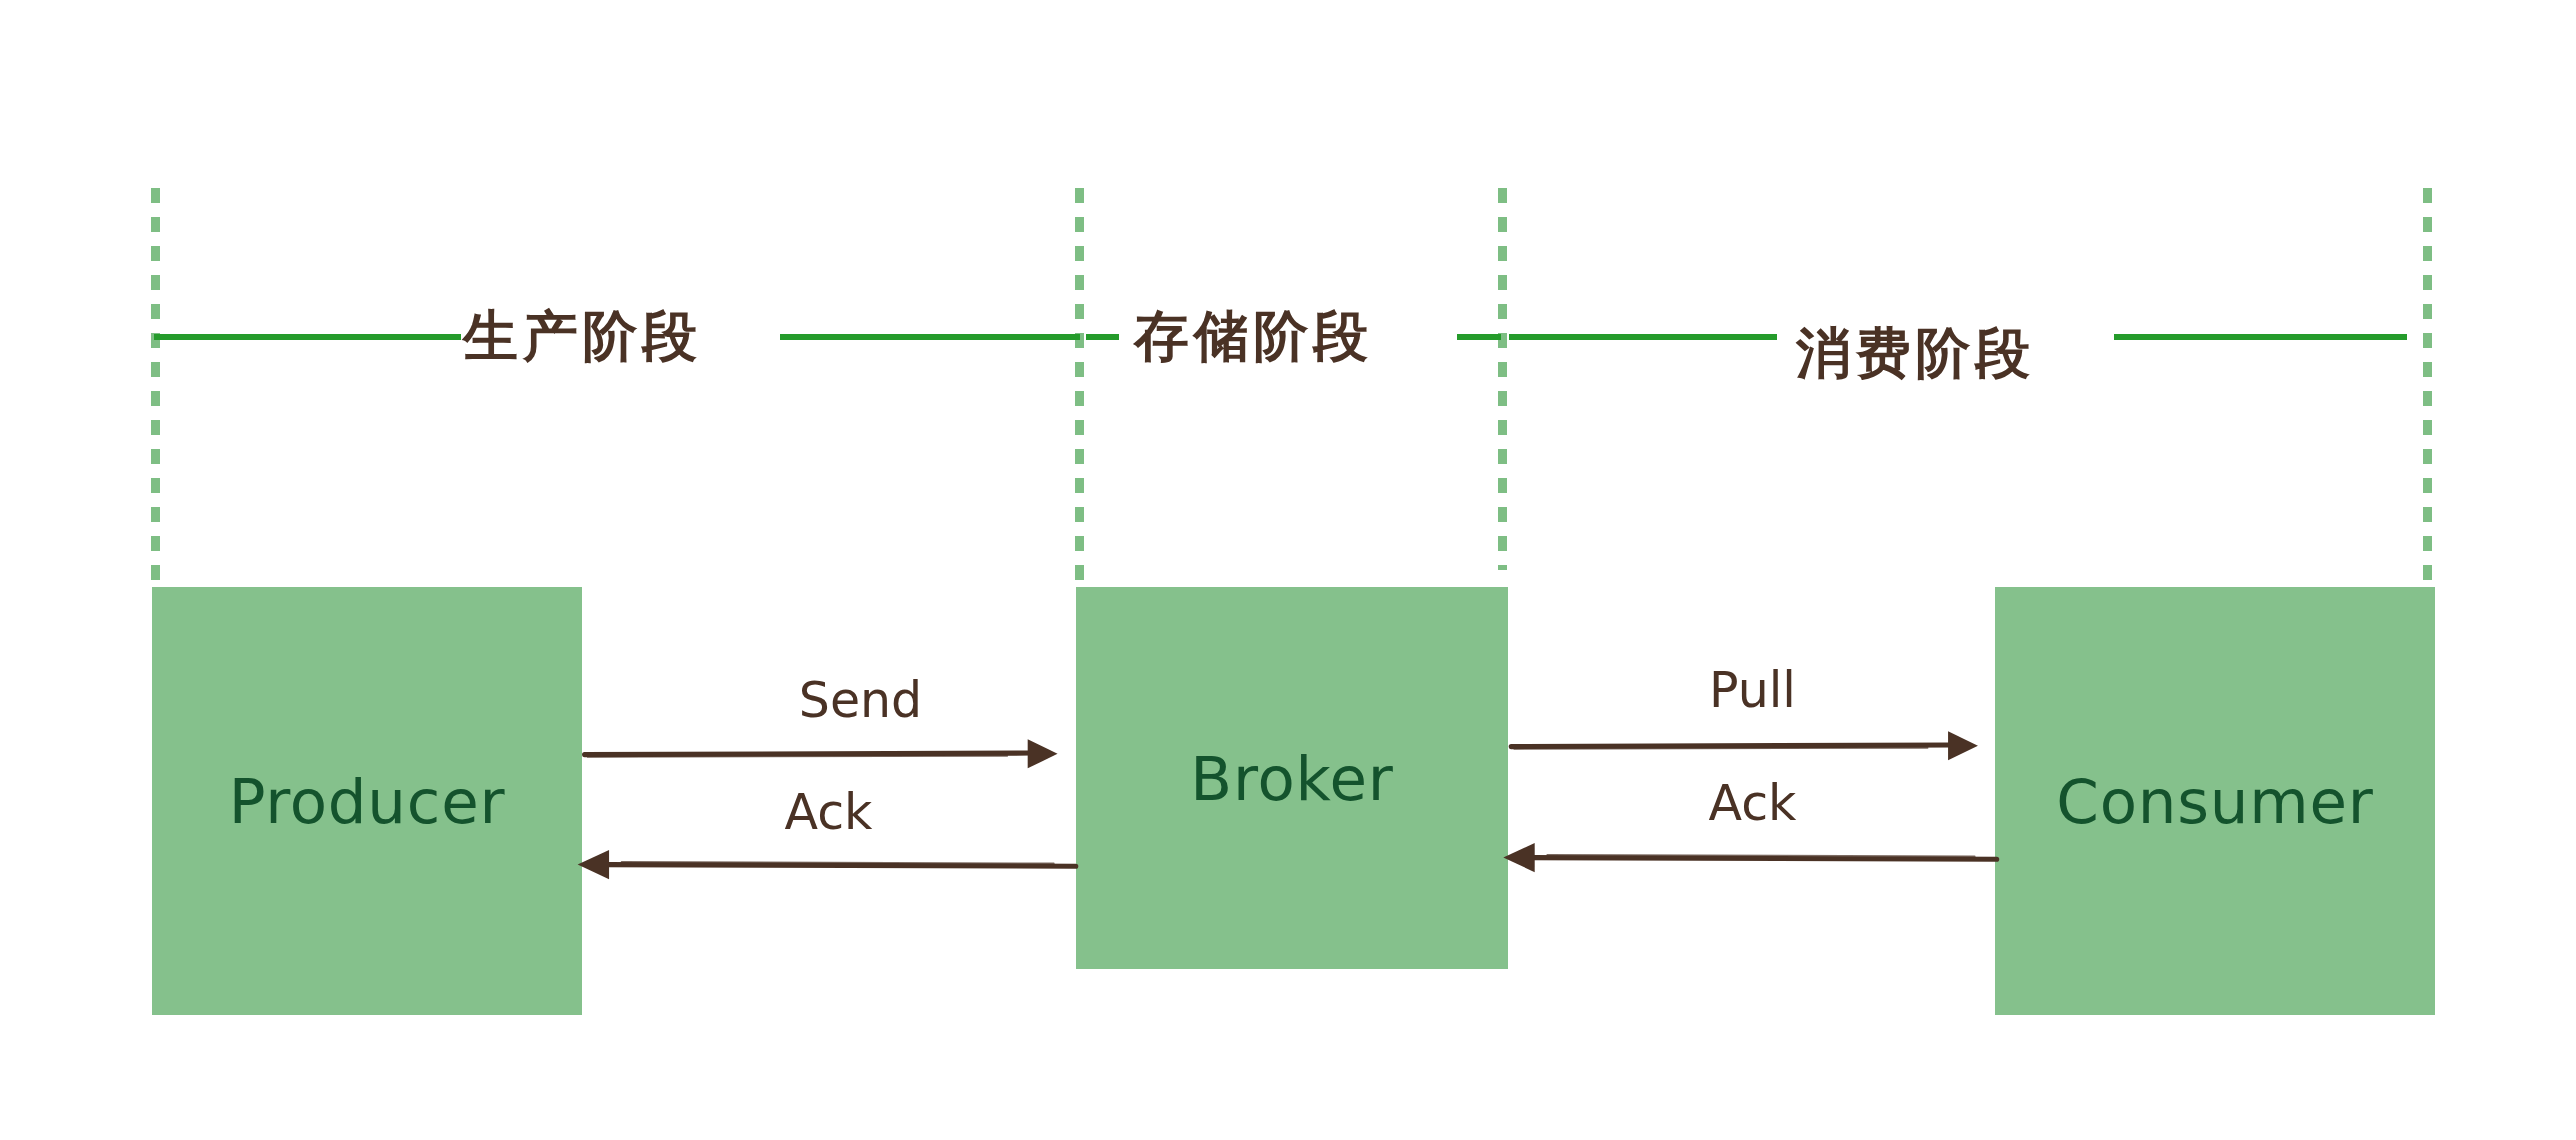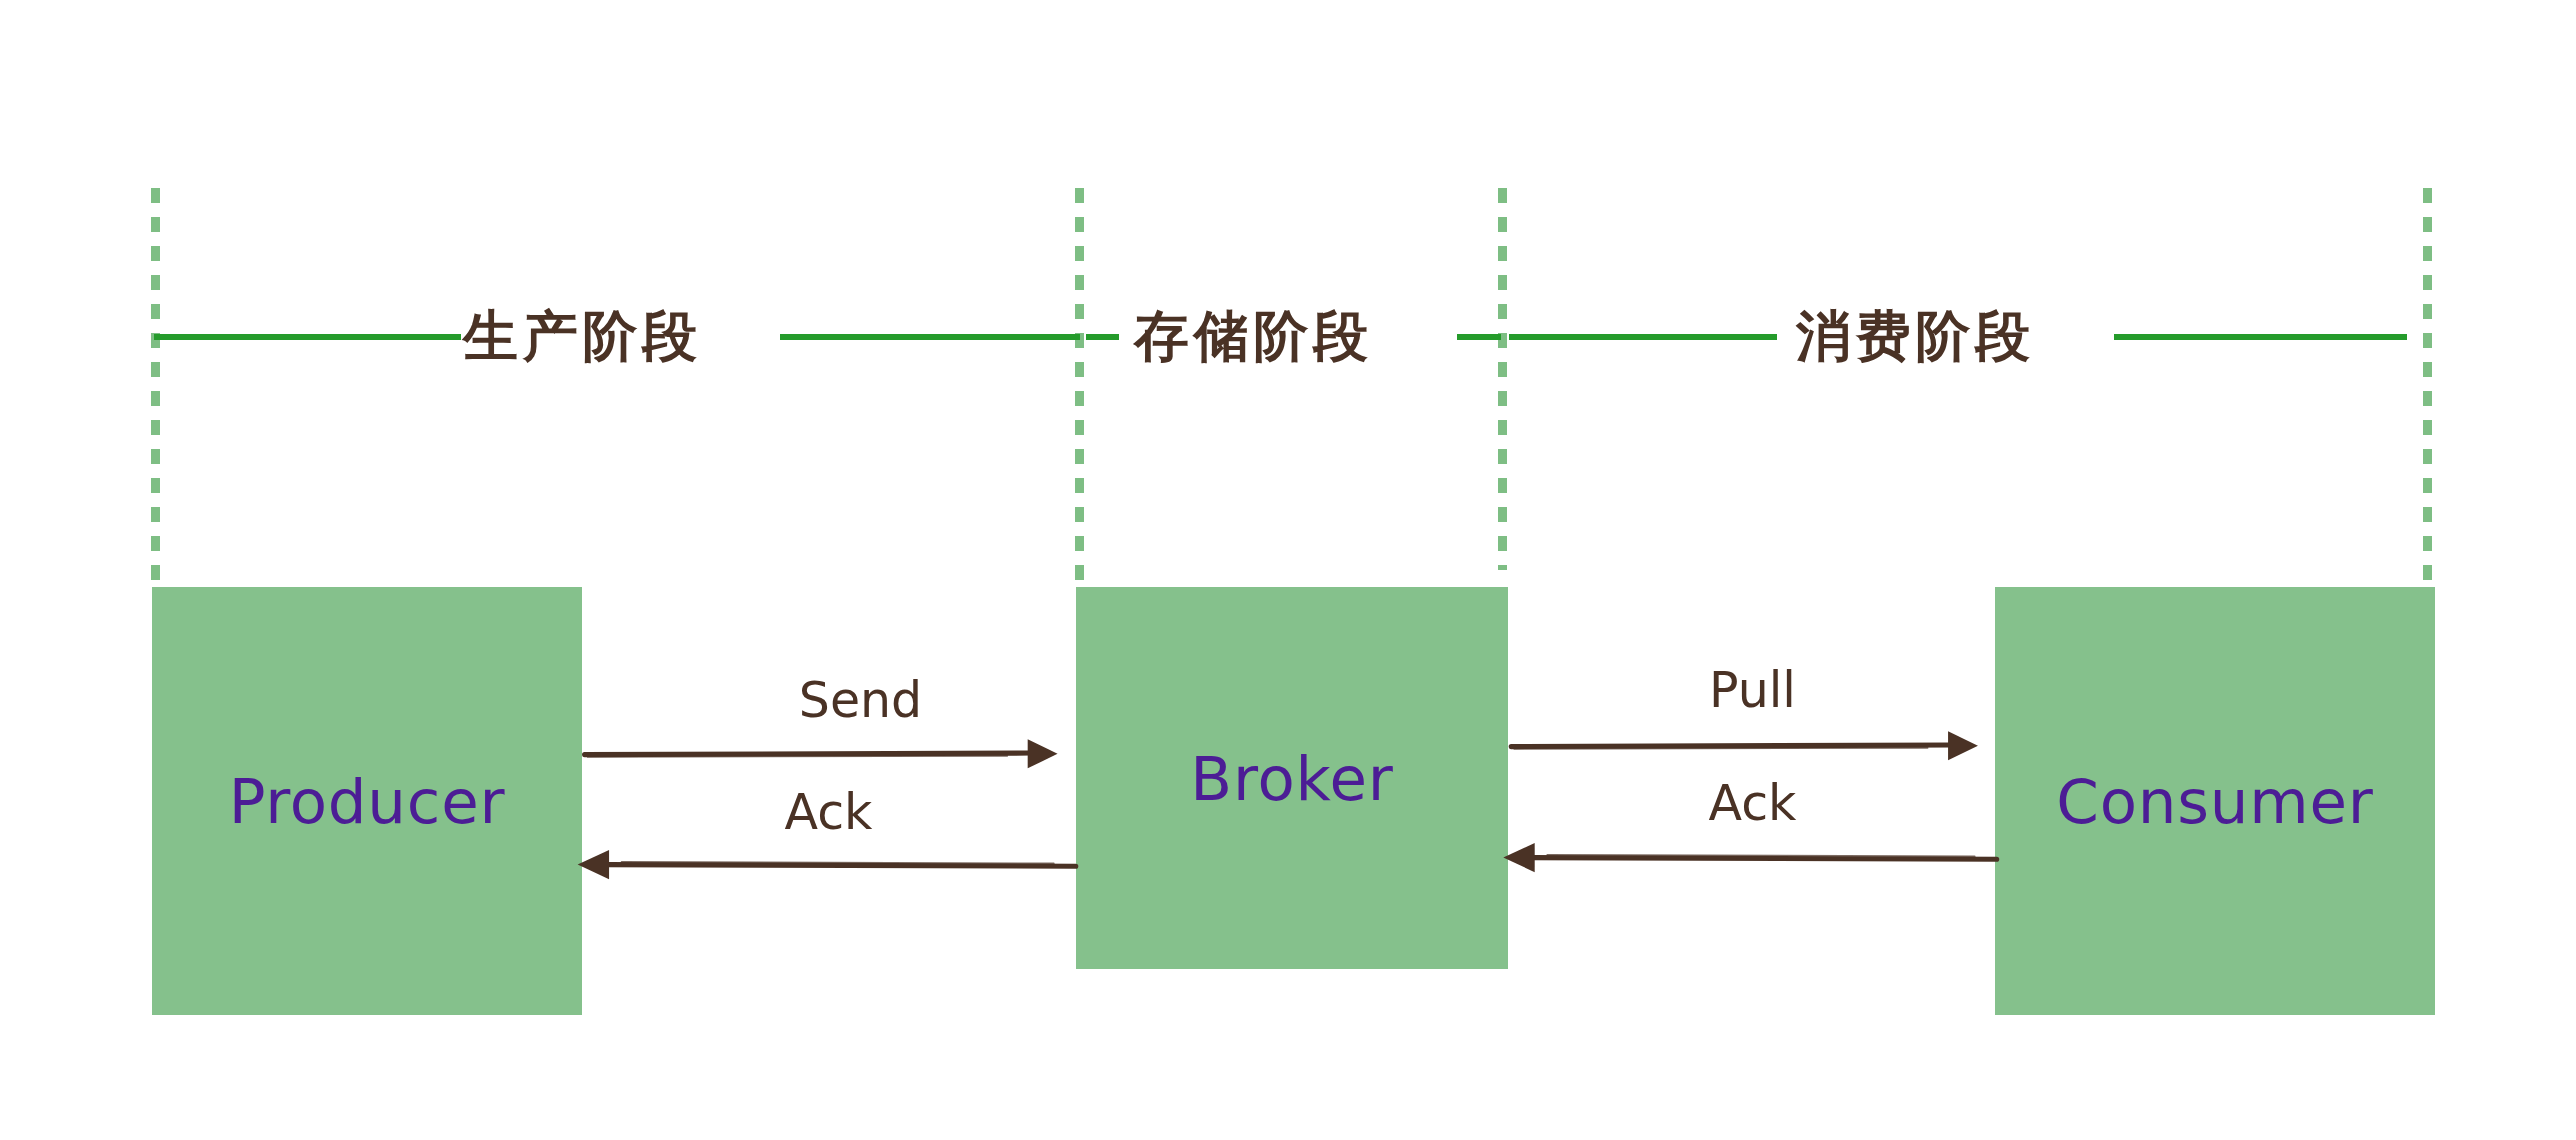--- a/index.html
+++ b/index.html
@@ -48,21 +48,21 @@
   }
   
   .node {
     position: absolute;
     background: #85c18c;
     display: flex;
     align-items: center;
     justify-content: center;
   }
   .node-label {
-    color: #4c1d95;
+    color: #14532d;
     font-size: 61px;
     line-height: 1;
     letter-spacing: 0.8px;
     white-space: nowrap;
     font-family: "DejaVu Sans", sans-serif;
   }
   
   .arrow-wrap {
     position: absolute;
   }
@@ -94,21 +94,21 @@
   <div class="hrule" style="left:780px; top:334px; width:300px;"></div>
 
   <div class="hrule" style="left:1086px; top:334px; width:33px;"></div>
   <div class="hrule" style="left:1457px; top:334px; width:44px;"></div>
 
   <div class="hrule" style="left:1509px; top:334px; width:268px;"></div>
   <div class="hrule" style="left:2114px; top:334px; width:293px;"></div>
 
   <div class="phase-label" style="left:463px; top:309px;">生产阶段</div>
   <div class="phase-label" style="left:1134px; top:309px;">存储阶段</div>
-  <div class="phase-label" style="left:1796px; top:309px;text-align:center;">消费阶段</div>
+  <div class="phase-label" style="left:1796px; top:326px;text-align:center;">消费阶段</div>
 
   <div class="node" style="left:152px; top:587px; width:430px; height:428px;">
     <span class="node-label">Producer</span>
   </div>
 
   <div class="node" style="left:1076px; top:587px; width:432px; height:382px;">
     <span class="node-label">Broker</span>
   </div>
 
   <div class="node" style="left:1995px; top:587px; width:440px; height:428px;">

